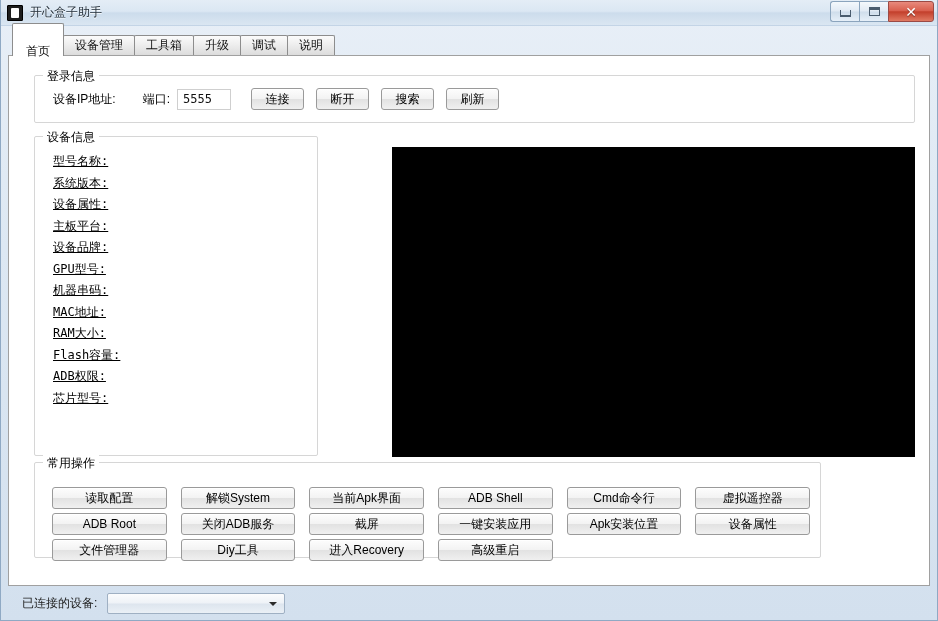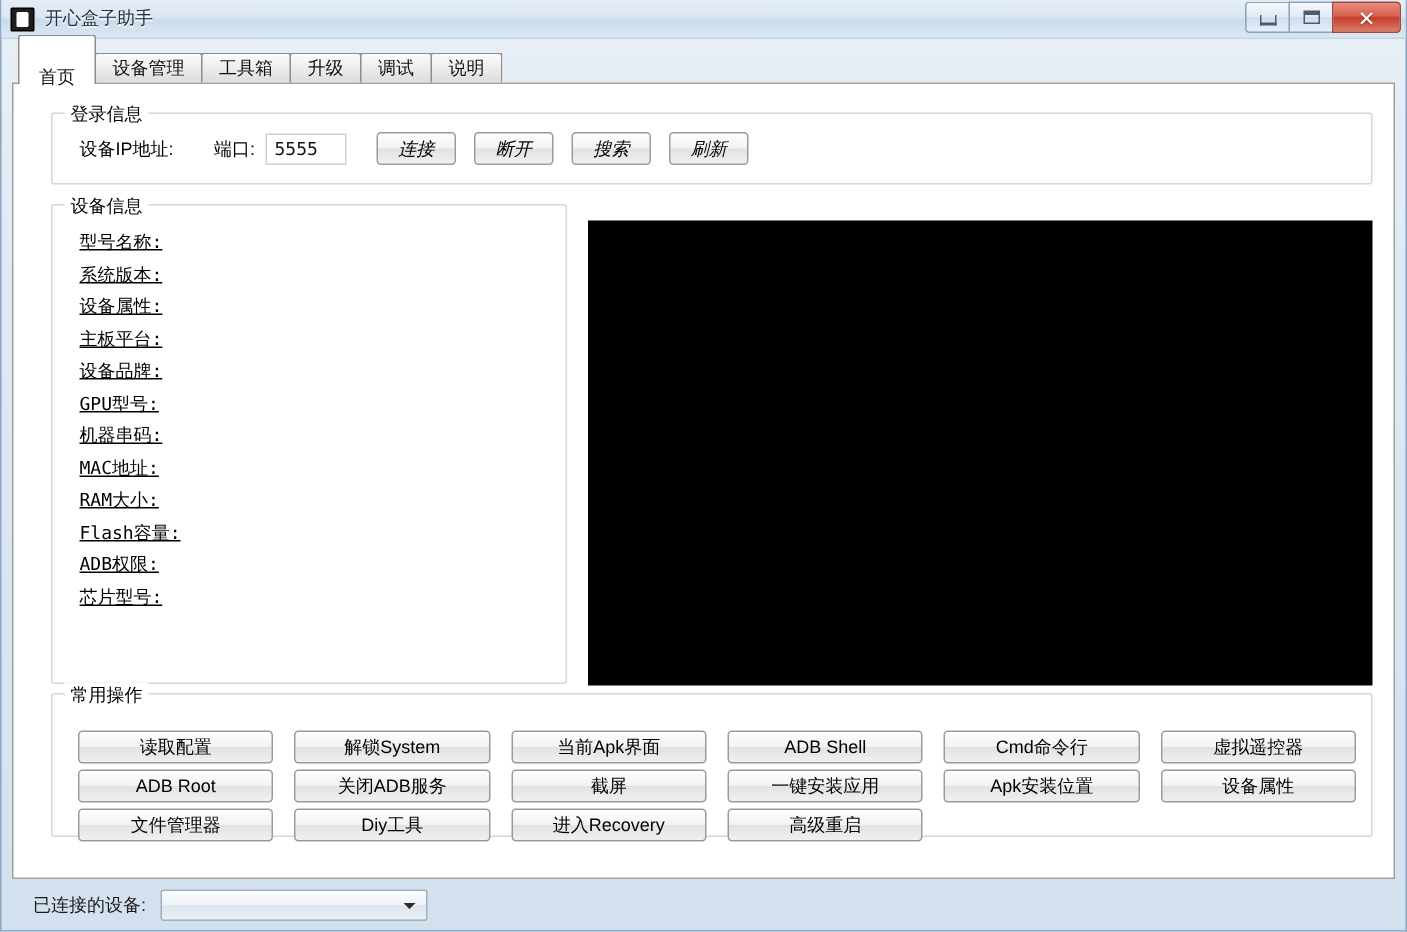--- a/index.html
+++ b/index.html
@@ -238,27 +238,27 @@
     color: #000;
     height: 22px;
     line-height: 20px;
     text-align: center;
     white-space: nowrap;
     padding: 0 4px;
     box-shadow: inset 0 1px 0 #ffffff;
     cursor: default;
   }
   .btn-cn { font-family: "Liberation Sans", "DejaVu Sans", sans-serif; }
-  .login-btn { width: 53px; margin-right: 12px; font-style: italic; }
+  .login-btn { width: 53px; margin-right: 12px; }
 
   
   #grp-devinfo {
     left: 25px;
     top: 80px;
-    width: 344px;
+    width: 284px;
     height: 320px;
     border: 1px solid #d6d6d6;
   }
   .devinfo-list {
     position: absolute;
     left: 18px;
     top: 14px;
     right: 6px;
     bottom: 4px;
   }
@@ -279,21 +279,21 @@
     top: 91px;
     width: 523px;
     height: 310px;
     background: #000000;
   }
 
   
   #grp-ops {
     left: 25px;
     top: 406px;
-    width: 881px;
+    width: 787px;
     height: 96px;
   }
   .ops-grid {
     position: absolute;
     left: 17px;
     top: 24px;
     right: 10px;
     display: grid;
     grid-template-columns: repeat(6, 1fr);
     grid-auto-rows: 22px;

